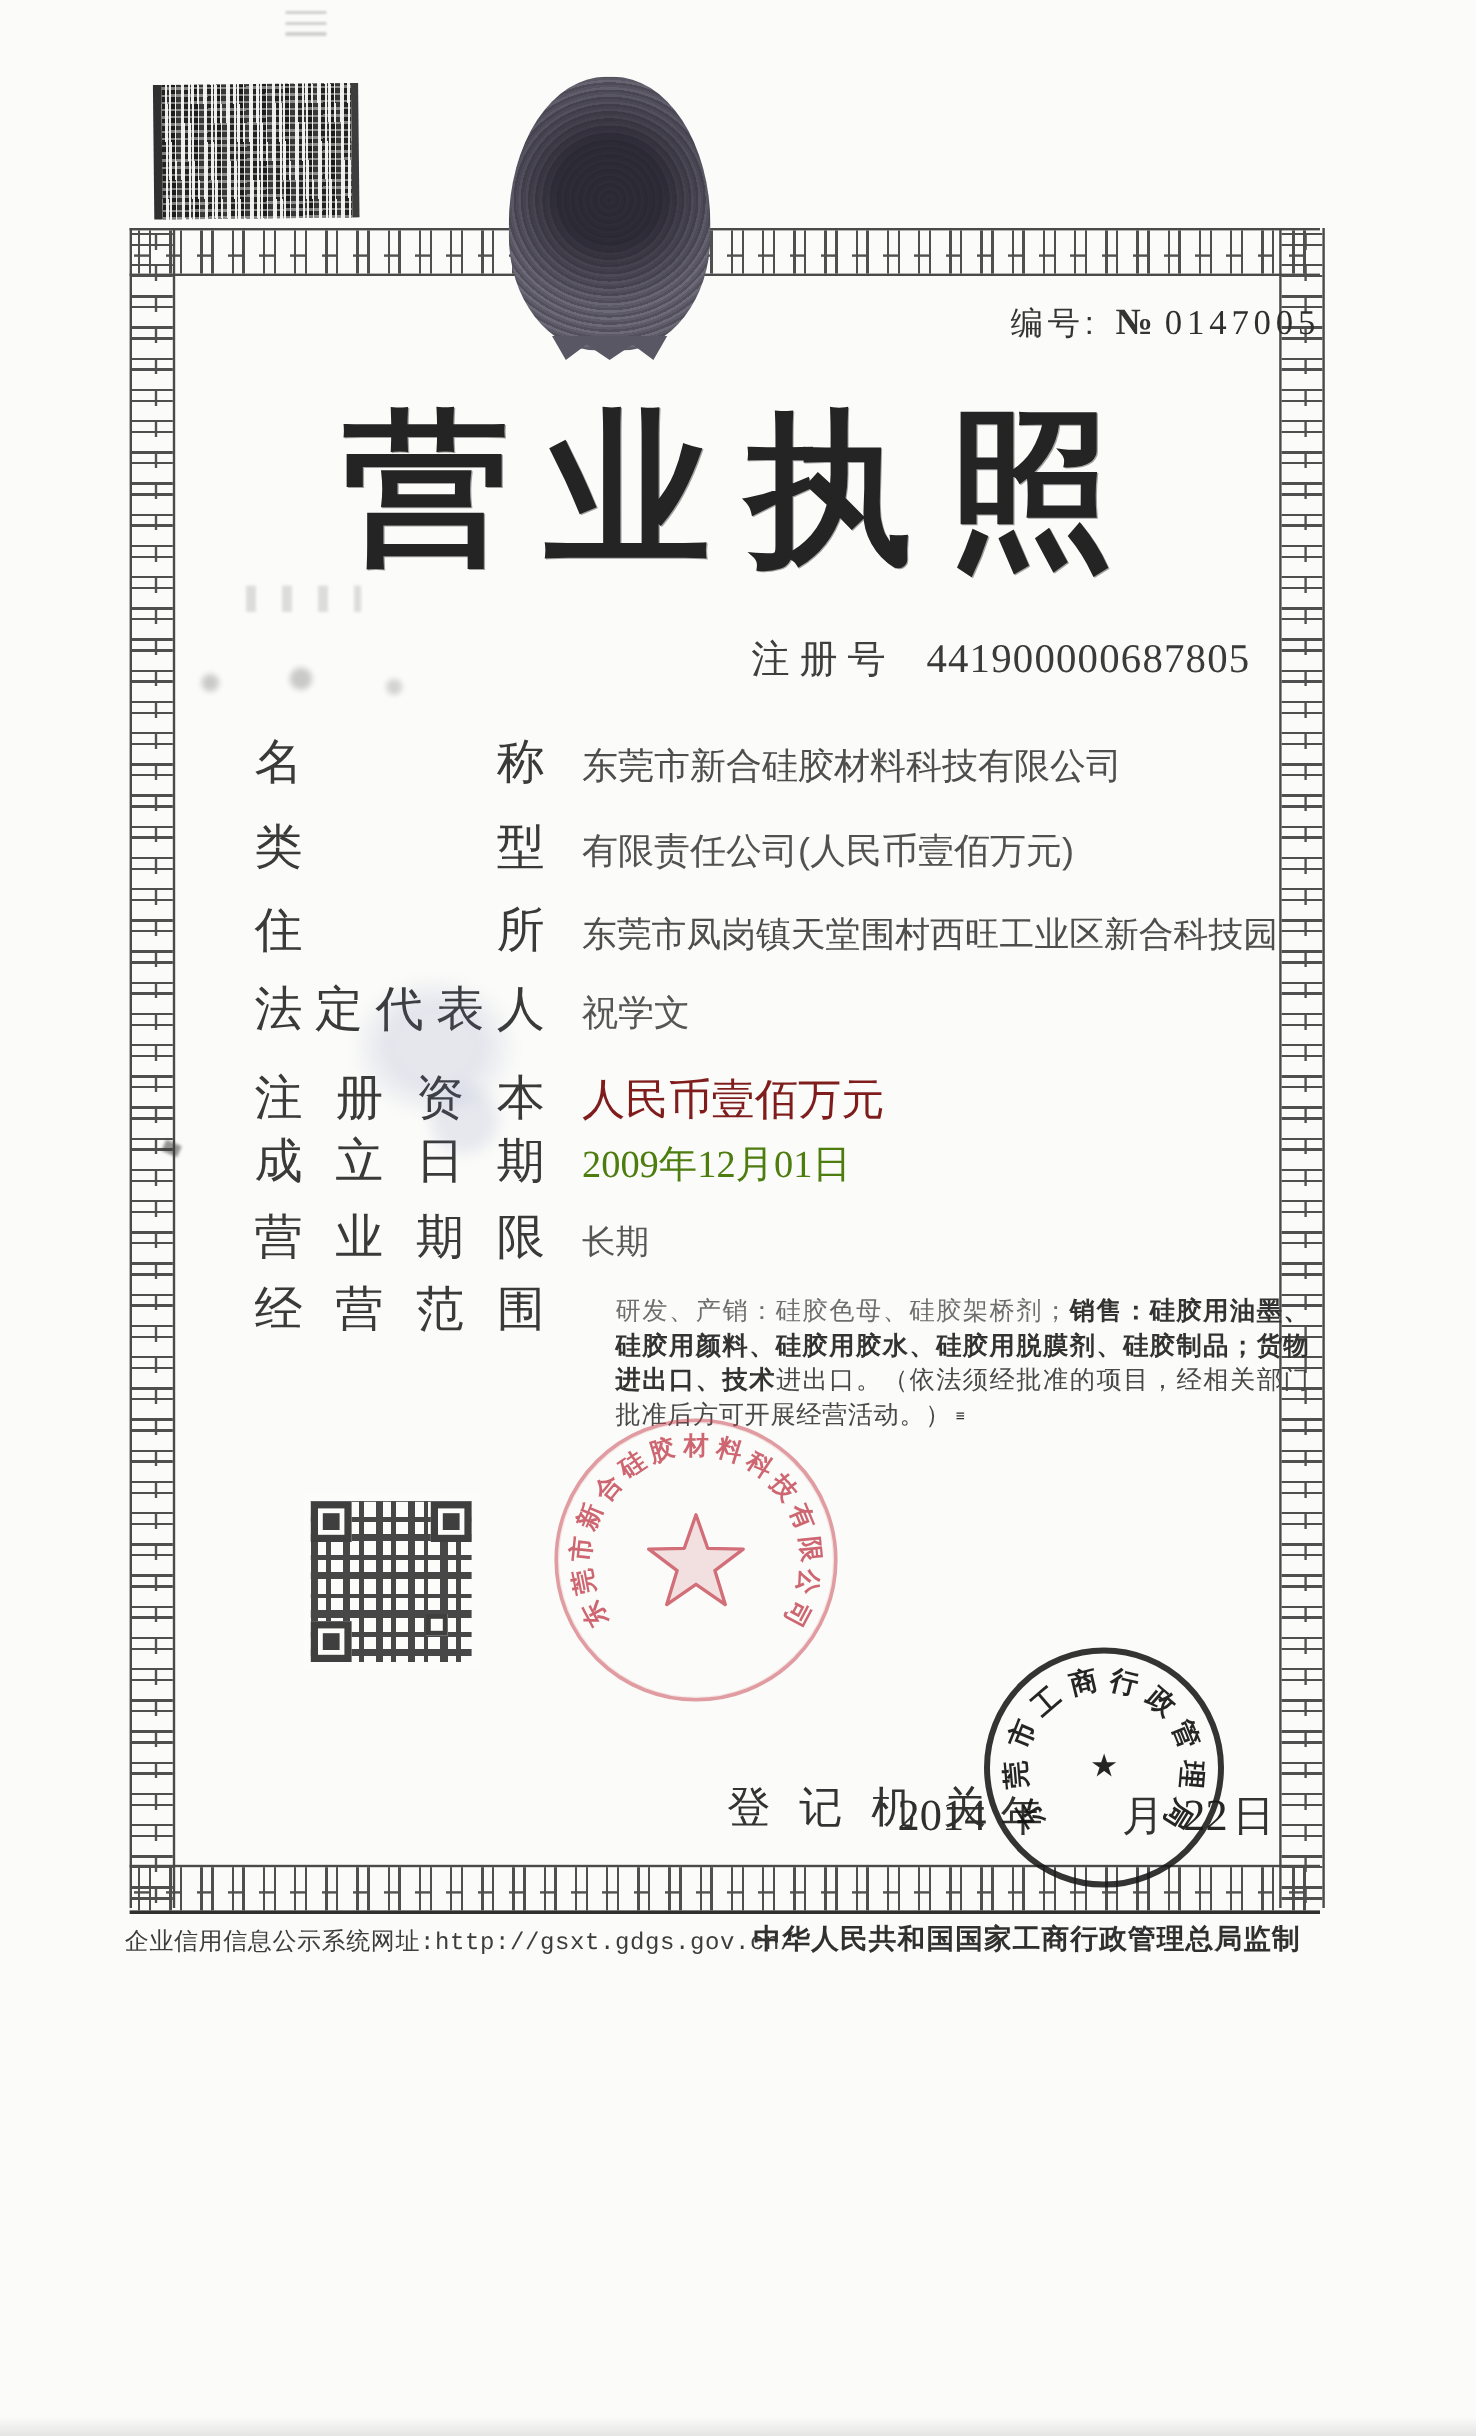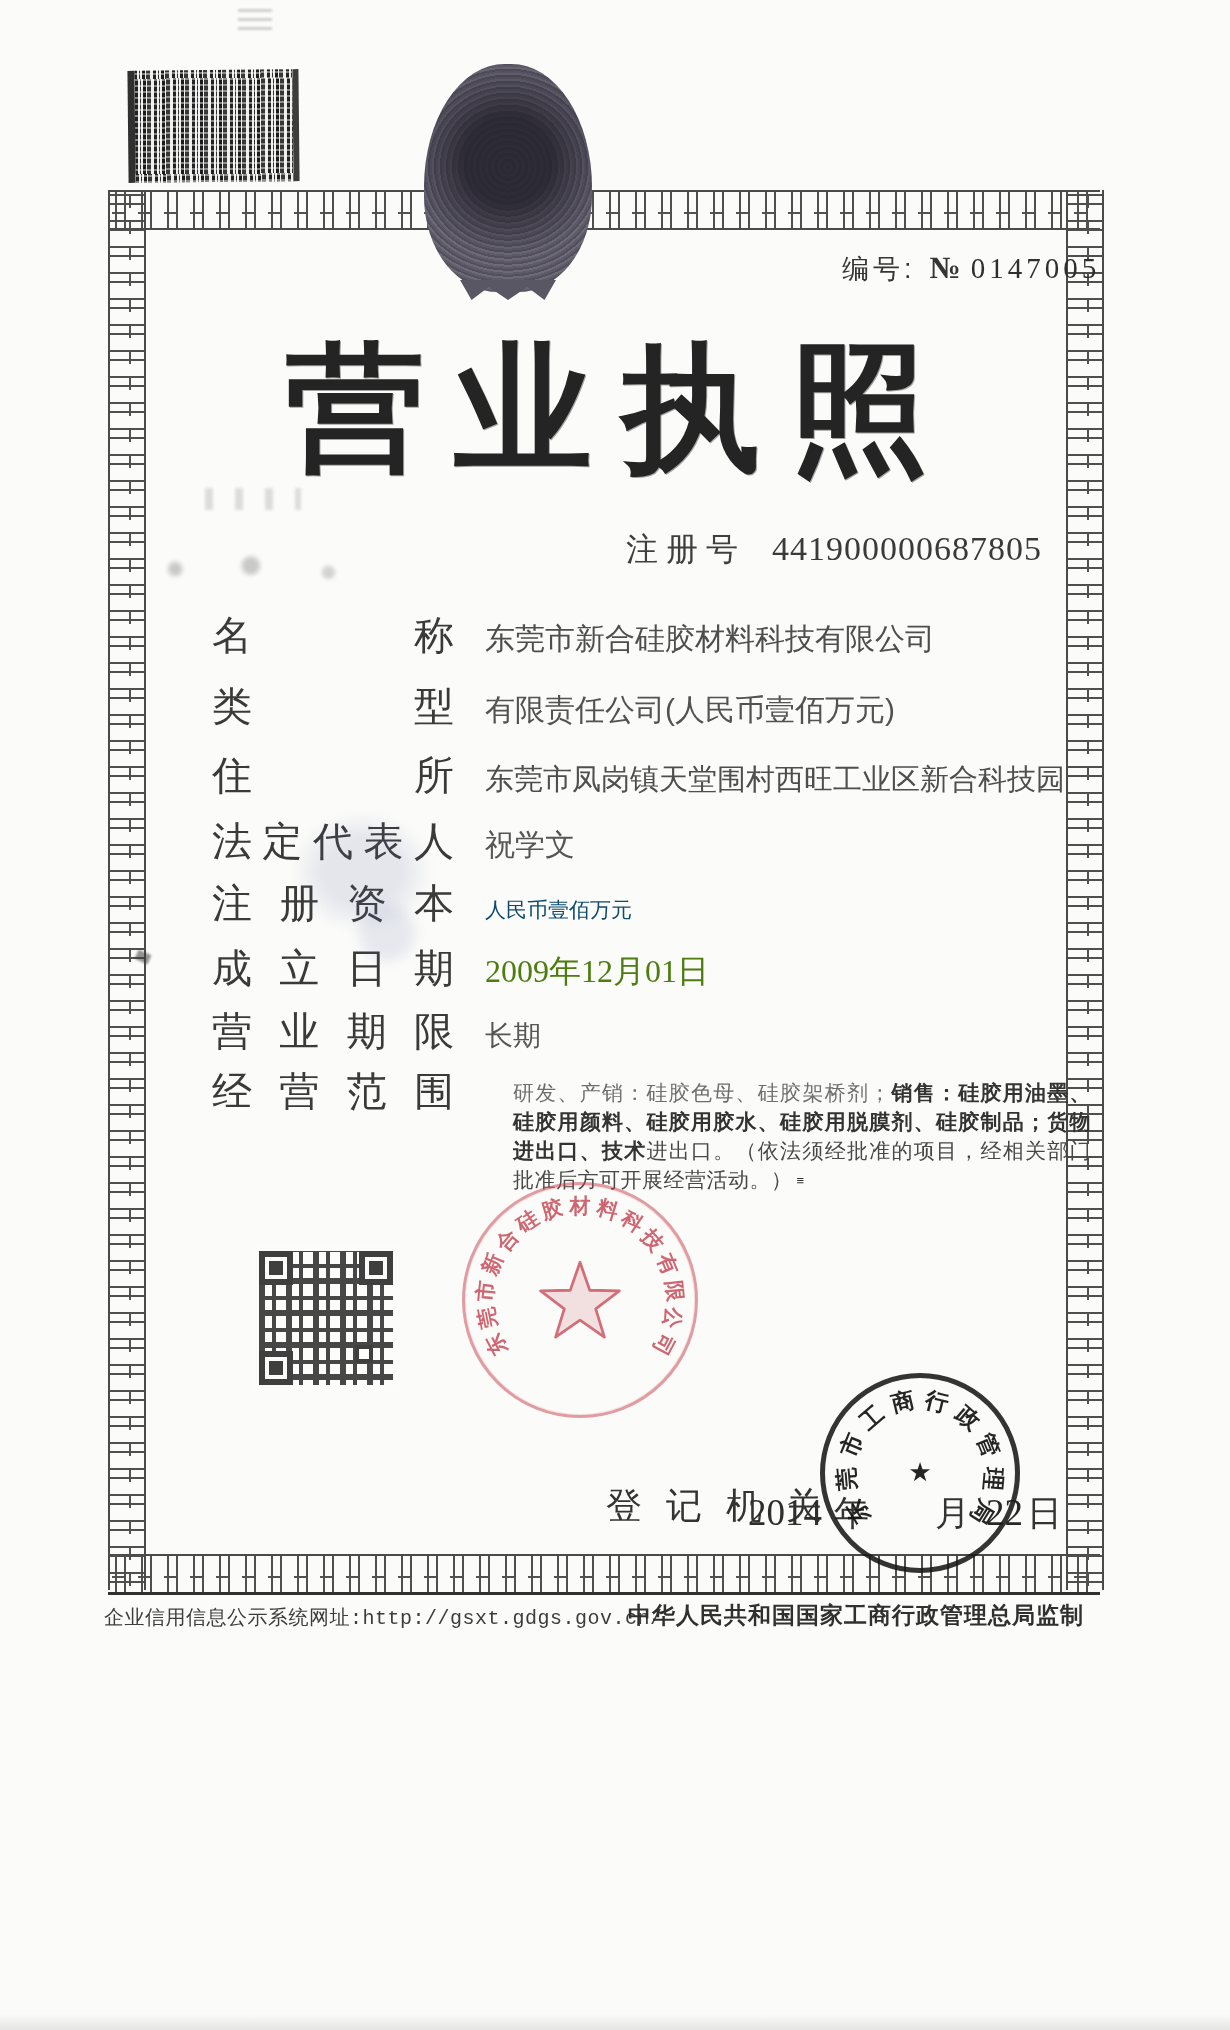--- a/index.html
+++ b/index.html
@@ -76,21 +76,21 @@
   .row{position:absolute;left:212px;z-index:2;display:flex;align-items:baseline;}
   .flabel{
     display:flex;justify-content:space-between;width:242px;flex:0 0 242px;
     font-size:40px;color:#3a3a3a;line-height:1.15;
   }
   .fvalue{margin-left:31px;color:#555;white-space:nowrap;}
   .v-name{font-size:30px;color:#4e4e4e;}
   .v-type{font-size:30px;color:#525252;}
   .v-addr{font-size:29px;color:#4e4e4e;}
   .v-legal{font-size:30px;color:#565656;}
-  .v-cap{font-size:21px;color:#0c4a6e;margin-top:12px;}
+  .v-cap{font-size:36px;color:#7f1d1d;margin-top:12px;}
   .v-date{font-size:32px;color:#4d7c0f;font-family:"Liberation Serif",serif;}
   .v-term{font-size:28px;color:#565656;}
   .scope-text{
     position:absolute;left:513px;top:1078px;width:578px;z-index:2;
     font-size:21px;line-height:29px;letter-spacing:.5px;text-align:justify;
   }
   .t-light{color:#6e6e6e;}
   .t-dark{color:#333;font-weight:bold;}
   .t-mid{color:#484848;}
   .scope-artifact{font-size:13px;color:#2f2f2f;font-weight:bold;letter-spacing:-1px;vertical-align:2px;margin-left:4px;}

